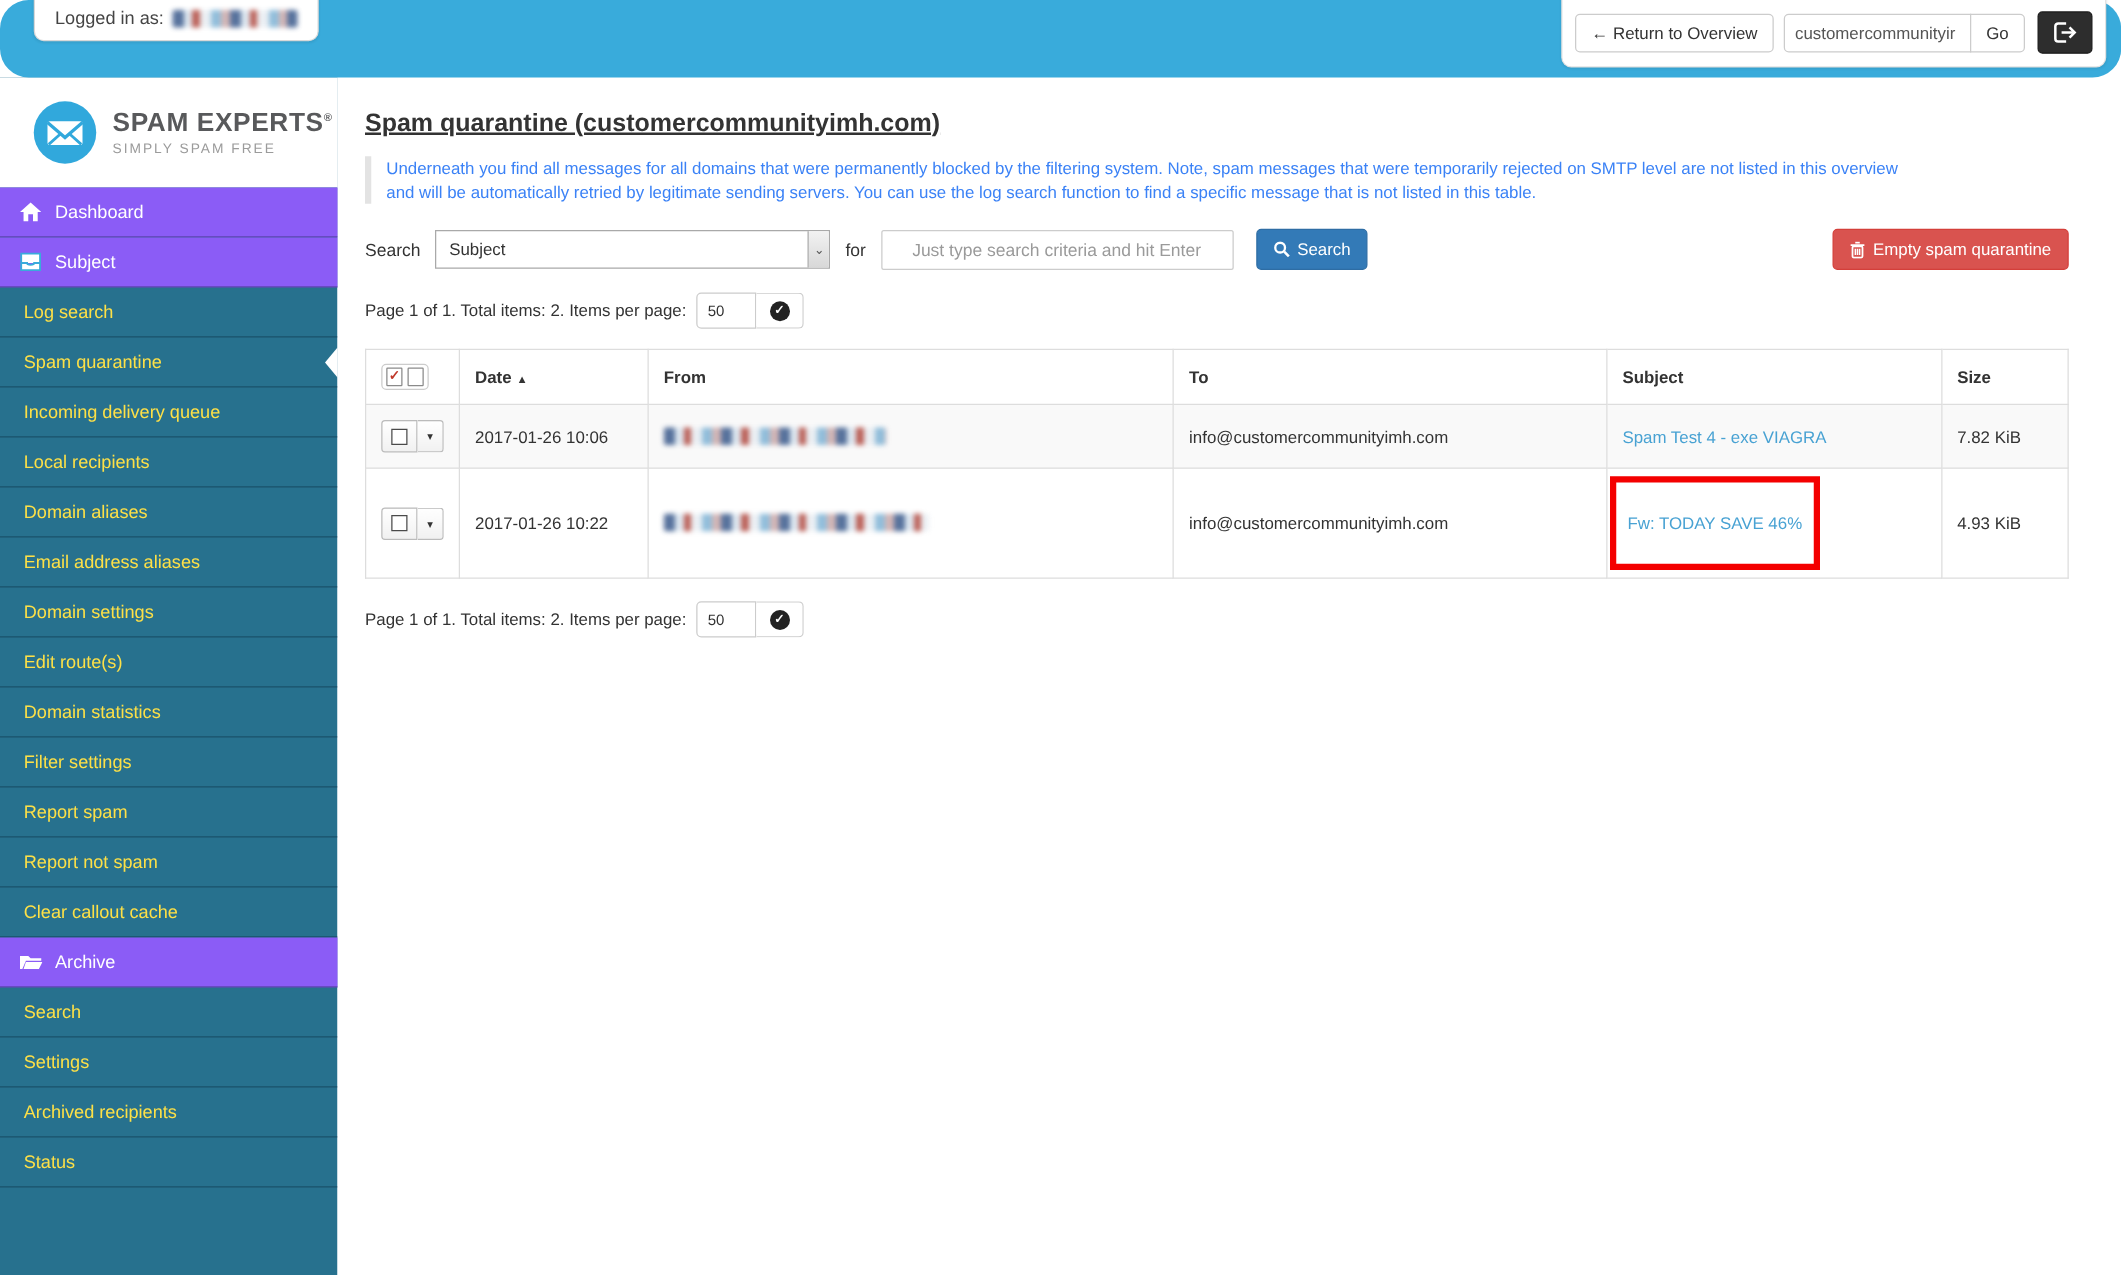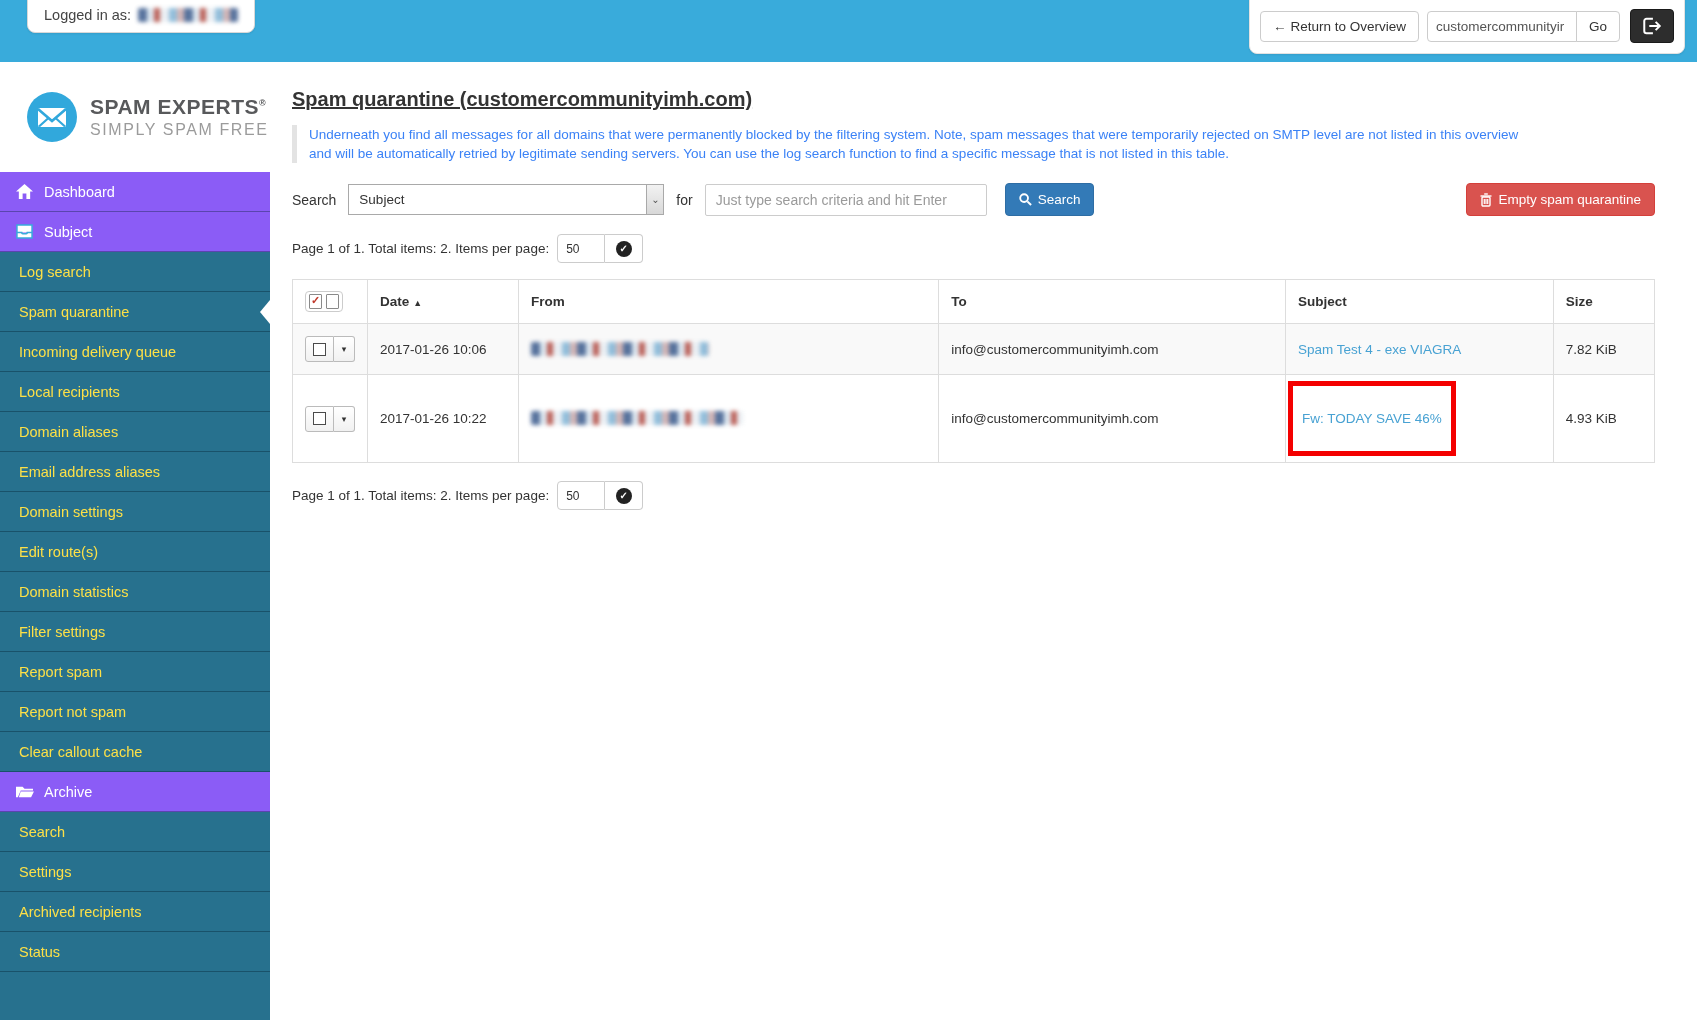--- a/index.html
+++ b/index.html
@@ -2,21 +2,21 @@
 <html><head>
 <meta charset="utf-8">
 <style>
   * { box-sizing: border-box; margin: 0; padding: 0; }
   html,body { width:1697px; height:1020px; }
   body {
     font-family: "Liberation Sans", sans-serif;
     background:#fff; color:#333; overflow:hidden;
   }
   
-  .topbar { position:relative; height:62px; background:#39abdb; }
+  .topbar { position:relative; height:62px; background:#39abdb;border-radius:23px; }
   .loggedin-box {
     position:absolute; left:27px; top:-8px;
     background:#fff; border:1px solid #d8d8d8; border-radius:8px;
     padding:14px 16px 9px 16px; display:flex; align-items:center; gap:7px;
     font-size:14.5px; color:#444; box-shadow:0 1px 2px rgba(0,0,0,.08);
   }
   .blurred {
     display:inline-block; height:14px; border-radius:2px; filter:blur(2px);
     background:
       repeating-linear-gradient(90deg,#3a5a8c 0 9px,#d8e4ee 9px 16px,#b0443a 16px 22px,#e8edf2 22px 31px,#7fb3d5 31px 39px,#caa 39px 46px);
@@ -40,25 +40,25 @@
   }
   .go-btn { border-radius:0 4px 4px 0; margin-left:-1px; }
   .logout-btn {
     margin-left:10px; width:44px; height:34px; background:#2d2d2d;
     border:1px solid #1a1a1a; border-radius:4px;
     display:flex; align-items:center; justify-content:center;
   }
   
   .shell { display:flex; height:958px; }
   .sidebar { width:270px; flex:0 0 270px; background:#27718e; }
-  .logo-area { height:110px; background:#fff; display:flex; align-items:center; padding-left:26px; gap:12px; }
+  .logo-area { height:88px; background:#fff; display:flex; align-items:center; padding-left:26px; gap:12px; }
   .logo-circle { width:52px; height:52px; }
   .brand-title { font-size:21px; font-weight:bold; color:#58595b; letter-spacing:.5px; }
   .brand-reg { font-size:9px; vertical-align:super; }
-  .brand-tagline { font-size:16px; color:#9b9b9b; letter-spacing:1.6px; margin-top:2px; }
+  .brand-tagline { font-size:11px; color:#9b9b9b; letter-spacing:1.6px; margin-top:2px; }
   .menu { list-style:none; }
   .menu li {
     height:40px; display:flex; align-items:center; cursor:pointer;
     border-bottom:1px solid rgba(0,25,40,.35);
     color:#fde047; font-size:14.5px; position:relative; padding-left:19px;
   }
   .menu li.parent { background:#8b5cf6; padding-left:15px; color:#fff; }
   .menu li .mi { width:19px; height:17px; margin-right:10px; flex:0 0 19px; }
   .menu li.active::after {
     content:""; position:absolute; right:0; top:50%; margin-top:-12px;
@@ -81,21 +81,21 @@
   }
   .fake-select .sel-text { padding-left:10px; flex:1; }
   .fake-select .sel-arrow {
     width:17px; align-self:stretch; background:linear-gradient(#f2f2f2,#d8d8d8);
     border-left:1px solid #a9a9a9; display:flex; align-items:center; justify-content:center;
     color:#555; font-size:10px;
   }
   .for-label { font-size:14px; margin:0 12px 0 12px;text-align:right; }
   .criteria-input {
     width:282px; height:32px; border:1px solid #ccc; border-radius:2px;
-    padding:0 10px; font-size:14px; color:#555; outline:none;
+    padding:0 24px; font-size:14px; color:#555; outline:none;
   }
   .criteria-input::placeholder { color:#9a9a9a; }
   .search-btn {
     margin-left:18px; background:#337ab7; border:1px solid #2e6da4; color:#fff;
     border-radius:4px; padding:8px 13px; font-size:13.5px;
     display:flex; align-items:center; gap:6px;
   }
   .empty-btn {
     margin-left:auto; background:#d9534f; border:1px solid #d43f3a; color:#fff;
     border-radius:4px; padding:8px 13px; font-size:13.5px;

